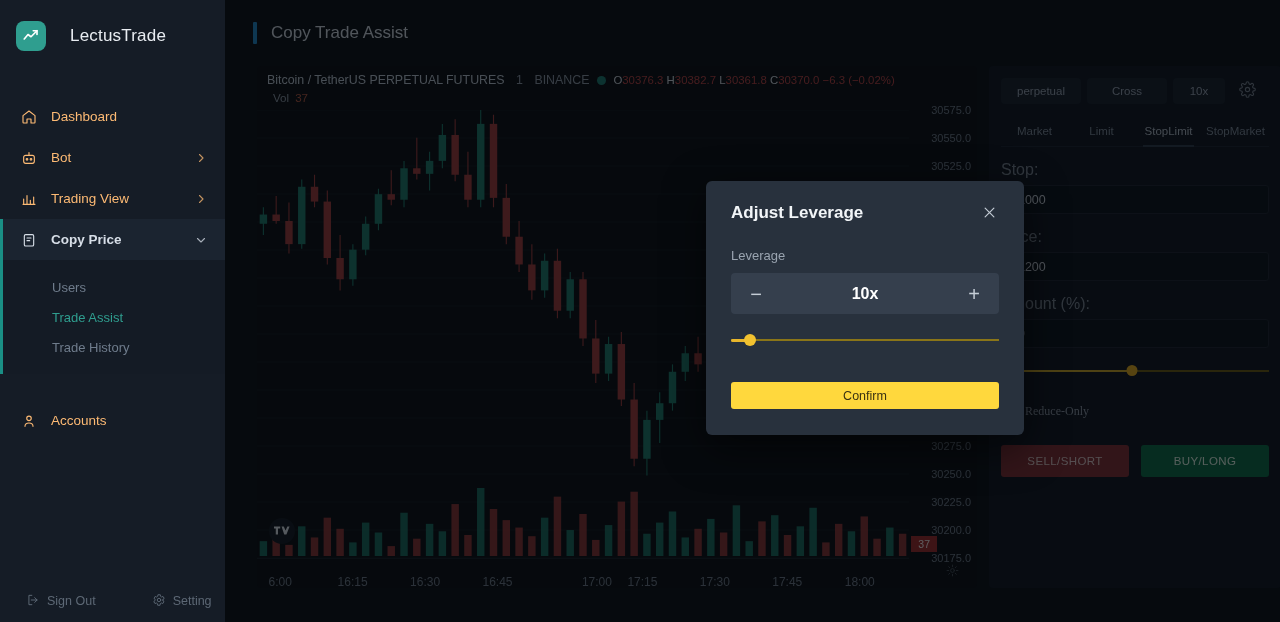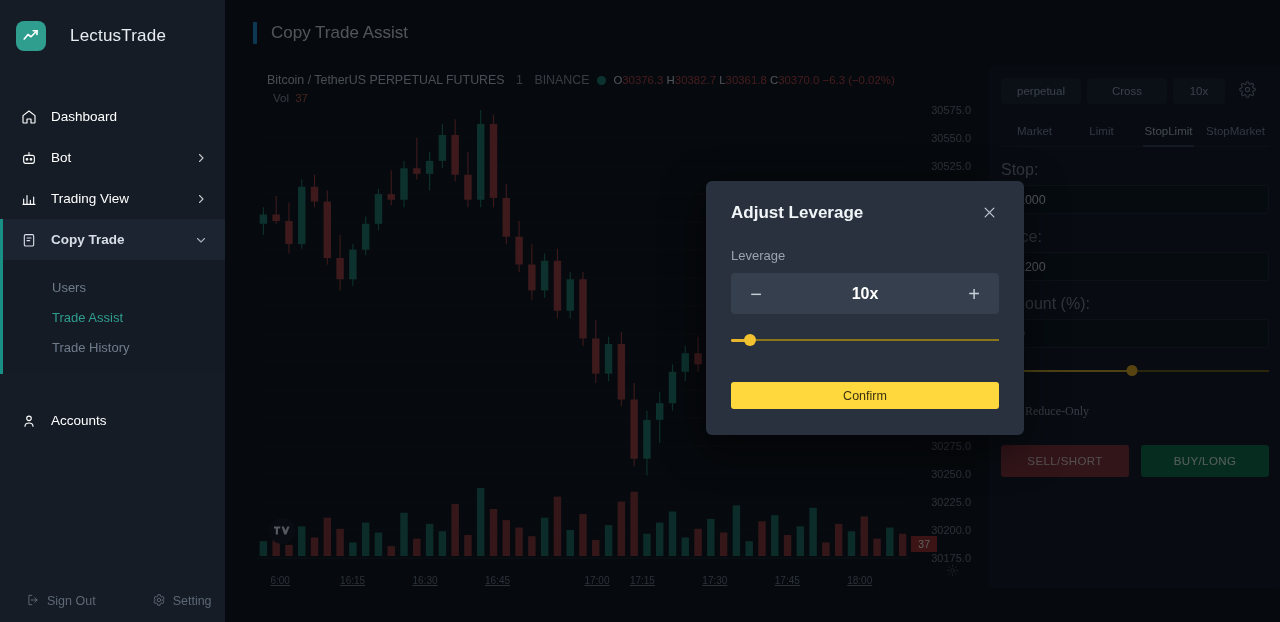--- a/index.html
+++ b/index.html
@@ -24,21 +24,21 @@
     width: 30px; height: 30px; border-radius: 8px;
     background: #2f9e8f;
     display: flex; align-items: center; justify-content: center;
   }
   .brand-name { color: #e8ecf1; font-size: 17px; letter-spacing: .2px; }
 
   .nav { margin-top: 38px; }
   .nav-item {
     display: flex; align-items: center; gap: 14px;
     height: 41px; padding: 0 18px 0 20px; position: relative;
-    color: #ffffff; font-size: 13.5px; cursor: pointer;
+    color: #fdba74; font-size: 13.5px; cursor: pointer;
   }
   .nav-item .ico { width: 17px; height: 17px; flex: 0 0 17px; display:flex; align-items:center; justify-content:center; }
   .nav-item .lbl { flex: 1; }
   .nav-item .chev { width: 12px; height: 12px; opacity: .75; }
   .nav-item.active {
     background: #1b2430; color: #d7dee7; font-weight: bold;
   }
   .nav-item.active::before {
     content: ""; position: absolute; left: 0; top: 0; bottom: 0; width: 3px; background: #1a8f85;
   }
@@ -91,21 +91,21 @@
     position: absolute; right: 0; width: 68px; text-align: center;
     background: #8b2b2b; color: #f2e6e6; font-size: 11px;
     padding: 3px 0; transform: translateY(-50%);
   }
   .vol-badge {
     position: absolute; right: 40px; background: #9b2a2a; color: #f3e8e8;
     font-size: 10.5px; padding: 2px 7px; transform: translateY(-50%);
   }
 
   .time-axis { position: absolute; left: 0; right: 68px; bottom: 0; height: 30px; border-top: 1px solid #161d25; }
-  .time-tick { position: absolute; top: 16px; color: #6d7886; font-size: 10px; transform: translateX(-50%); text-decoration: underline; }
+  .time-tick { position: absolute; top: 16px; color: #6d7886; font-size: 12px; transform: translateX(-50%); }
   .axis-gear { position: absolute; right: 18px; bottom: 7px; opacity: .55; }
 
   .tv-logo {
     position: absolute; left: 12px; bottom: 44px; width: 26px; height: 26px;
     border-radius: 50%; background: #141a22; display:flex; align-items:center; justify-content:center; z-index:3;
   }
 
   
   .order-panel {
     width: 292px; flex: 0 0 292px; margin-left: 12px;
@@ -248,21 +248,21 @@
         </span>
       </div>
 
       <div class="nav-item active">
         <span class="ico">
           <svg width="16" height="16" viewBox="0 0 24 24" fill="none" stroke="currentColor" stroke-width="1.7" stroke-linecap="round" stroke-linejoin="round">
               <rect x="5" y="4" width="14" height="17" rx="2"></rect>
               <path d="M9 9h6M9 13h4"></path>
             </svg>
         </span>
-        <span class="lbl">Copy Trade</span>
+        <span class="lbl">Copy Price</span>
         <span class="chev">
           <svg width="12" height="12" viewBox="0 0 24 24" fill="none" stroke="currentColor" stroke-width="2.2" stroke-linecap="round" stroke-linejoin="round">
               <polyline points="5,9 12,16 19,9"></polyline>
             </svg>
         </span>
       </div>
 
       <div class="sub-wrap">
         <div style="height:12px"></div>
         <div class="sub-item">

